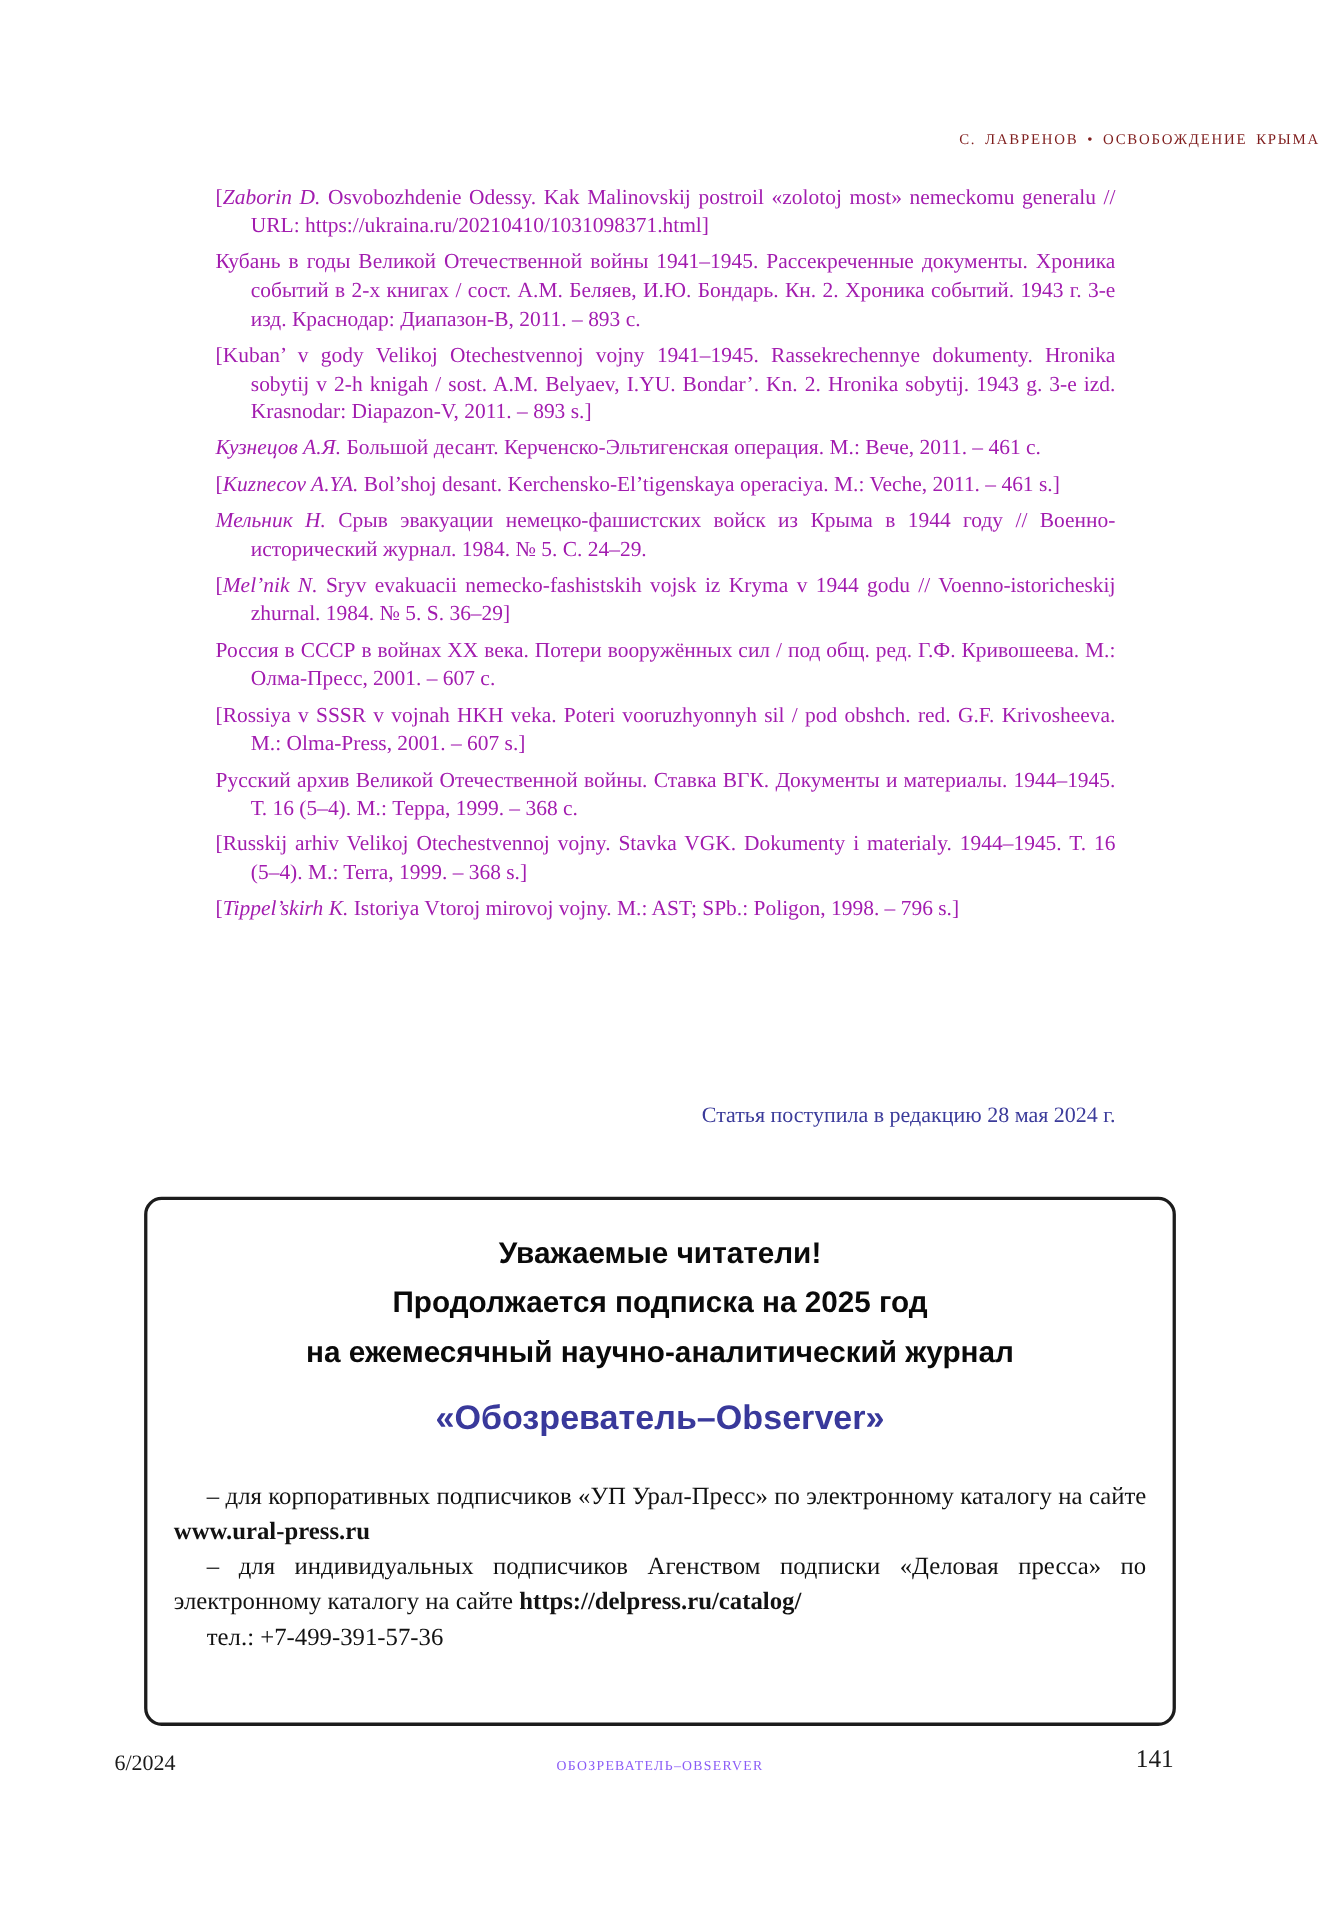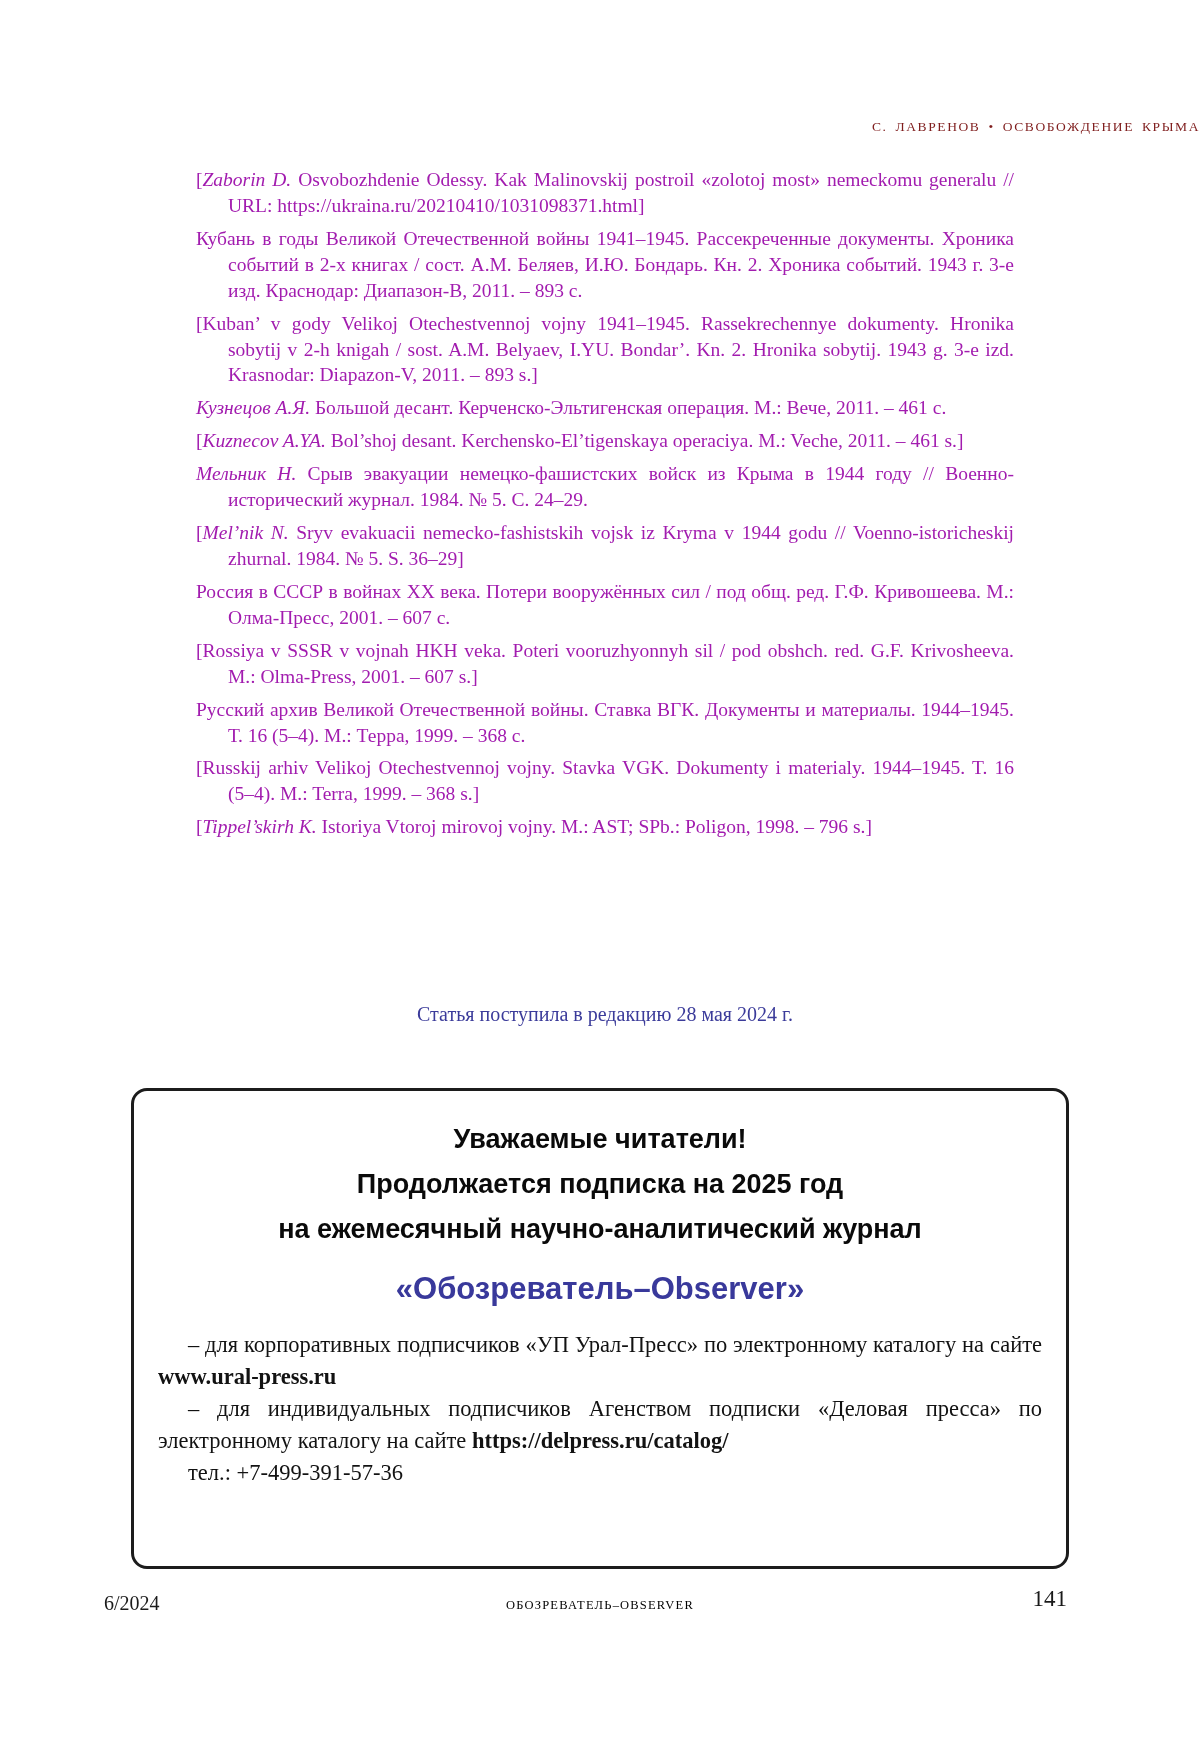--- a/index.html
+++ b/index.html
@@ -23,21 +23,21 @@
   }
   .refs p {
     margin:0 0 7px 0;
     text-align:justify;
     padding-left:32px; text-indent:-32px;
   }
   .refs .i { font-style:italic; }
 
   .submission-note {
     position:absolute; left:196px; top:1003px; width:818px;
-    text-align:center; font-size:20px;
+    text-align:right; font-size:20px;
     color:#3b3b9a;
   }
 
   .sub-box {
     position:absolute; left:131px; top:1088px; width:938px; height:481px;
     box-sizing:border-box;
     border:3px solid #1c1c1c; border-radius:16px;
     padding:26px 24px 0 24px;
     background:#ffffff;
   }
@@ -51,34 +51,34 @@
     font-family:"Liberation Sans", sans-serif; font-weight:bold;
     font-size:31px; margin-top:20px;
     color:#39399b;
   }
   .box-subheading {
     text-align:center;
     font-family:"Liberation Sans", sans-serif; font-weight:bold;
     font-size:27px; margin-top:30px; color:#0a0a0a;
   }
   .box-body {
-    margin-top:22px;
+    margin-top:37px;
     font-size:22.5px; line-height:1.42; color:#121212;
   }
   .box-body p { margin:0; text-align:justify; text-indent:30px; }
   .box-body .b { font-weight:bold; }
 
   .footer-issue {
     position:absolute; left:104px; top:1592px;
     font-size:20px; color:#1a1a1a;
   }
   .footer-journal {
     position:absolute; left:0; right:0; top:1598px;
     text-align:center; font-size:12.5px; letter-spacing:1.2px;
-    color:#000000;
+    color:#8b5cf6;
   }
   .footer-page {
     position:absolute; right:133px; top:1586px;
     font-size:23px; color:#1a1a1a;
   }
 </style>
 </head>
 <body>
 
 <div class="running-head">С. ЛАВРЕНОВ  •  ОСВОБОЖДЕНИЕ КРЫМА</div>

